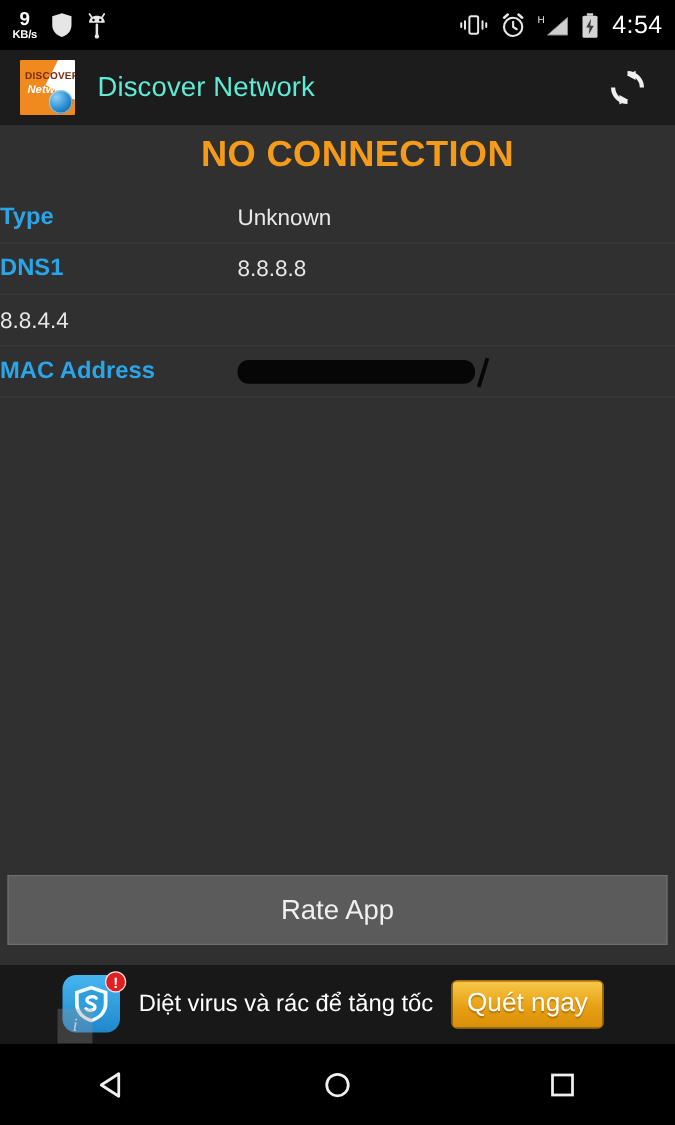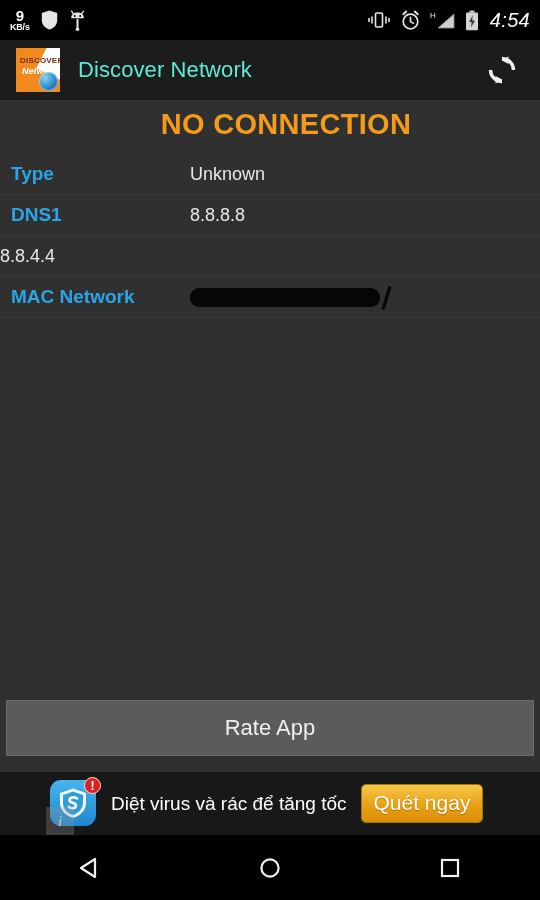--- a/index.html
+++ b/index.html
@@ -15,21 +15,21 @@
   .statusbar {
     position: absolute; top: 0; left: 0; width: 540px; height: 40px;
     background: #000; color: #ffffff;
     display: flex; align-items: center; padding: 0 10px;
   }
   .sb-left { display: flex; align-items: center; gap: 11px; }
   .sb-right { display: flex; align-items: center; gap: 9px; margin-left: auto; }
   .netspeed { display: flex; flex-direction: column; align-items: center; line-height: 1; }
   .netspeed .n { font-size: 15px; font-weight: bold; }
   .netspeed .u { font-size: 9px; font-weight: bold; letter-spacing: -0.2px; }
-  .sb-clock { font-size: 20px; letter-spacing: 0.3px; padding-left: 2px; font-style: italic; }
+  .sb-clock { font-size: 20px; letter-spacing: 0.3px; padding-left: 2px; }
   .sb-ico { display: block; }
 
   
   .appbar {
     position: absolute; top: 40px; left: 0; width: 540px; height: 60px;
     background: #1c1c1c; display: flex; align-items: center; padding: 0 16px;
   }
   .applogo {
     width: 44px; height: 44px; position: relative; overflow: hidden;
     background: #f08a1e; border-radius: 1px; flex: 0 0 auto;
@@ -68,21 +68,21 @@
     color: #f59b1b; font-size: 29px; font-weight: bold; letter-spacing: 0.3px; margin-left: 16px;
   }
 
   
   .rows { position: absolute; top: 154px; left: 0; width: 540px; }
   .row {
     height: 41px; display: flex; align-items: center;
     border-bottom: 1px solid #3a3a3a; position: relative;
   }
   .row .label {
-    width: 190px; padding-left: 11px;
+    width: 190px; 
     color: #2aa6e8; font-size: 19px; font-weight: bold;
   }
   .row .value { color: #e8e8e8; font-size: 18px; }
   .redaction {
     position: relative; width: 190px; height: 19px;
     background: #060606; border-radius: 9px;
   }
   .redaction::after {
     content: ""; position: absolute; right: -8px; top: -2px;
     width: 3px; height: 24px; background: #060606; transform: rotate(17deg);
@@ -210,21 +210,21 @@
       <span class="value">Unknown</span>
     </div>
     <div class="row">
       <span class="label">DNS1</span>
       <span class="value">8.8.8.8</span>
     </div>
     <div class="row">
       <span class="value">8.8.4.4</span>
     </div>
     <div class="row">
-      <span class="label">MAC Network</span>
+      <span class="label">MAC Address</span>
       <span class="redaction"></span>
     </div>
   </div>
 
   <div class="rate-wrap">
     <div class="rate-btn">Rate App</div>
   </div>
 
   <div class="ad">
     <div class="ad-shield-wrap">

